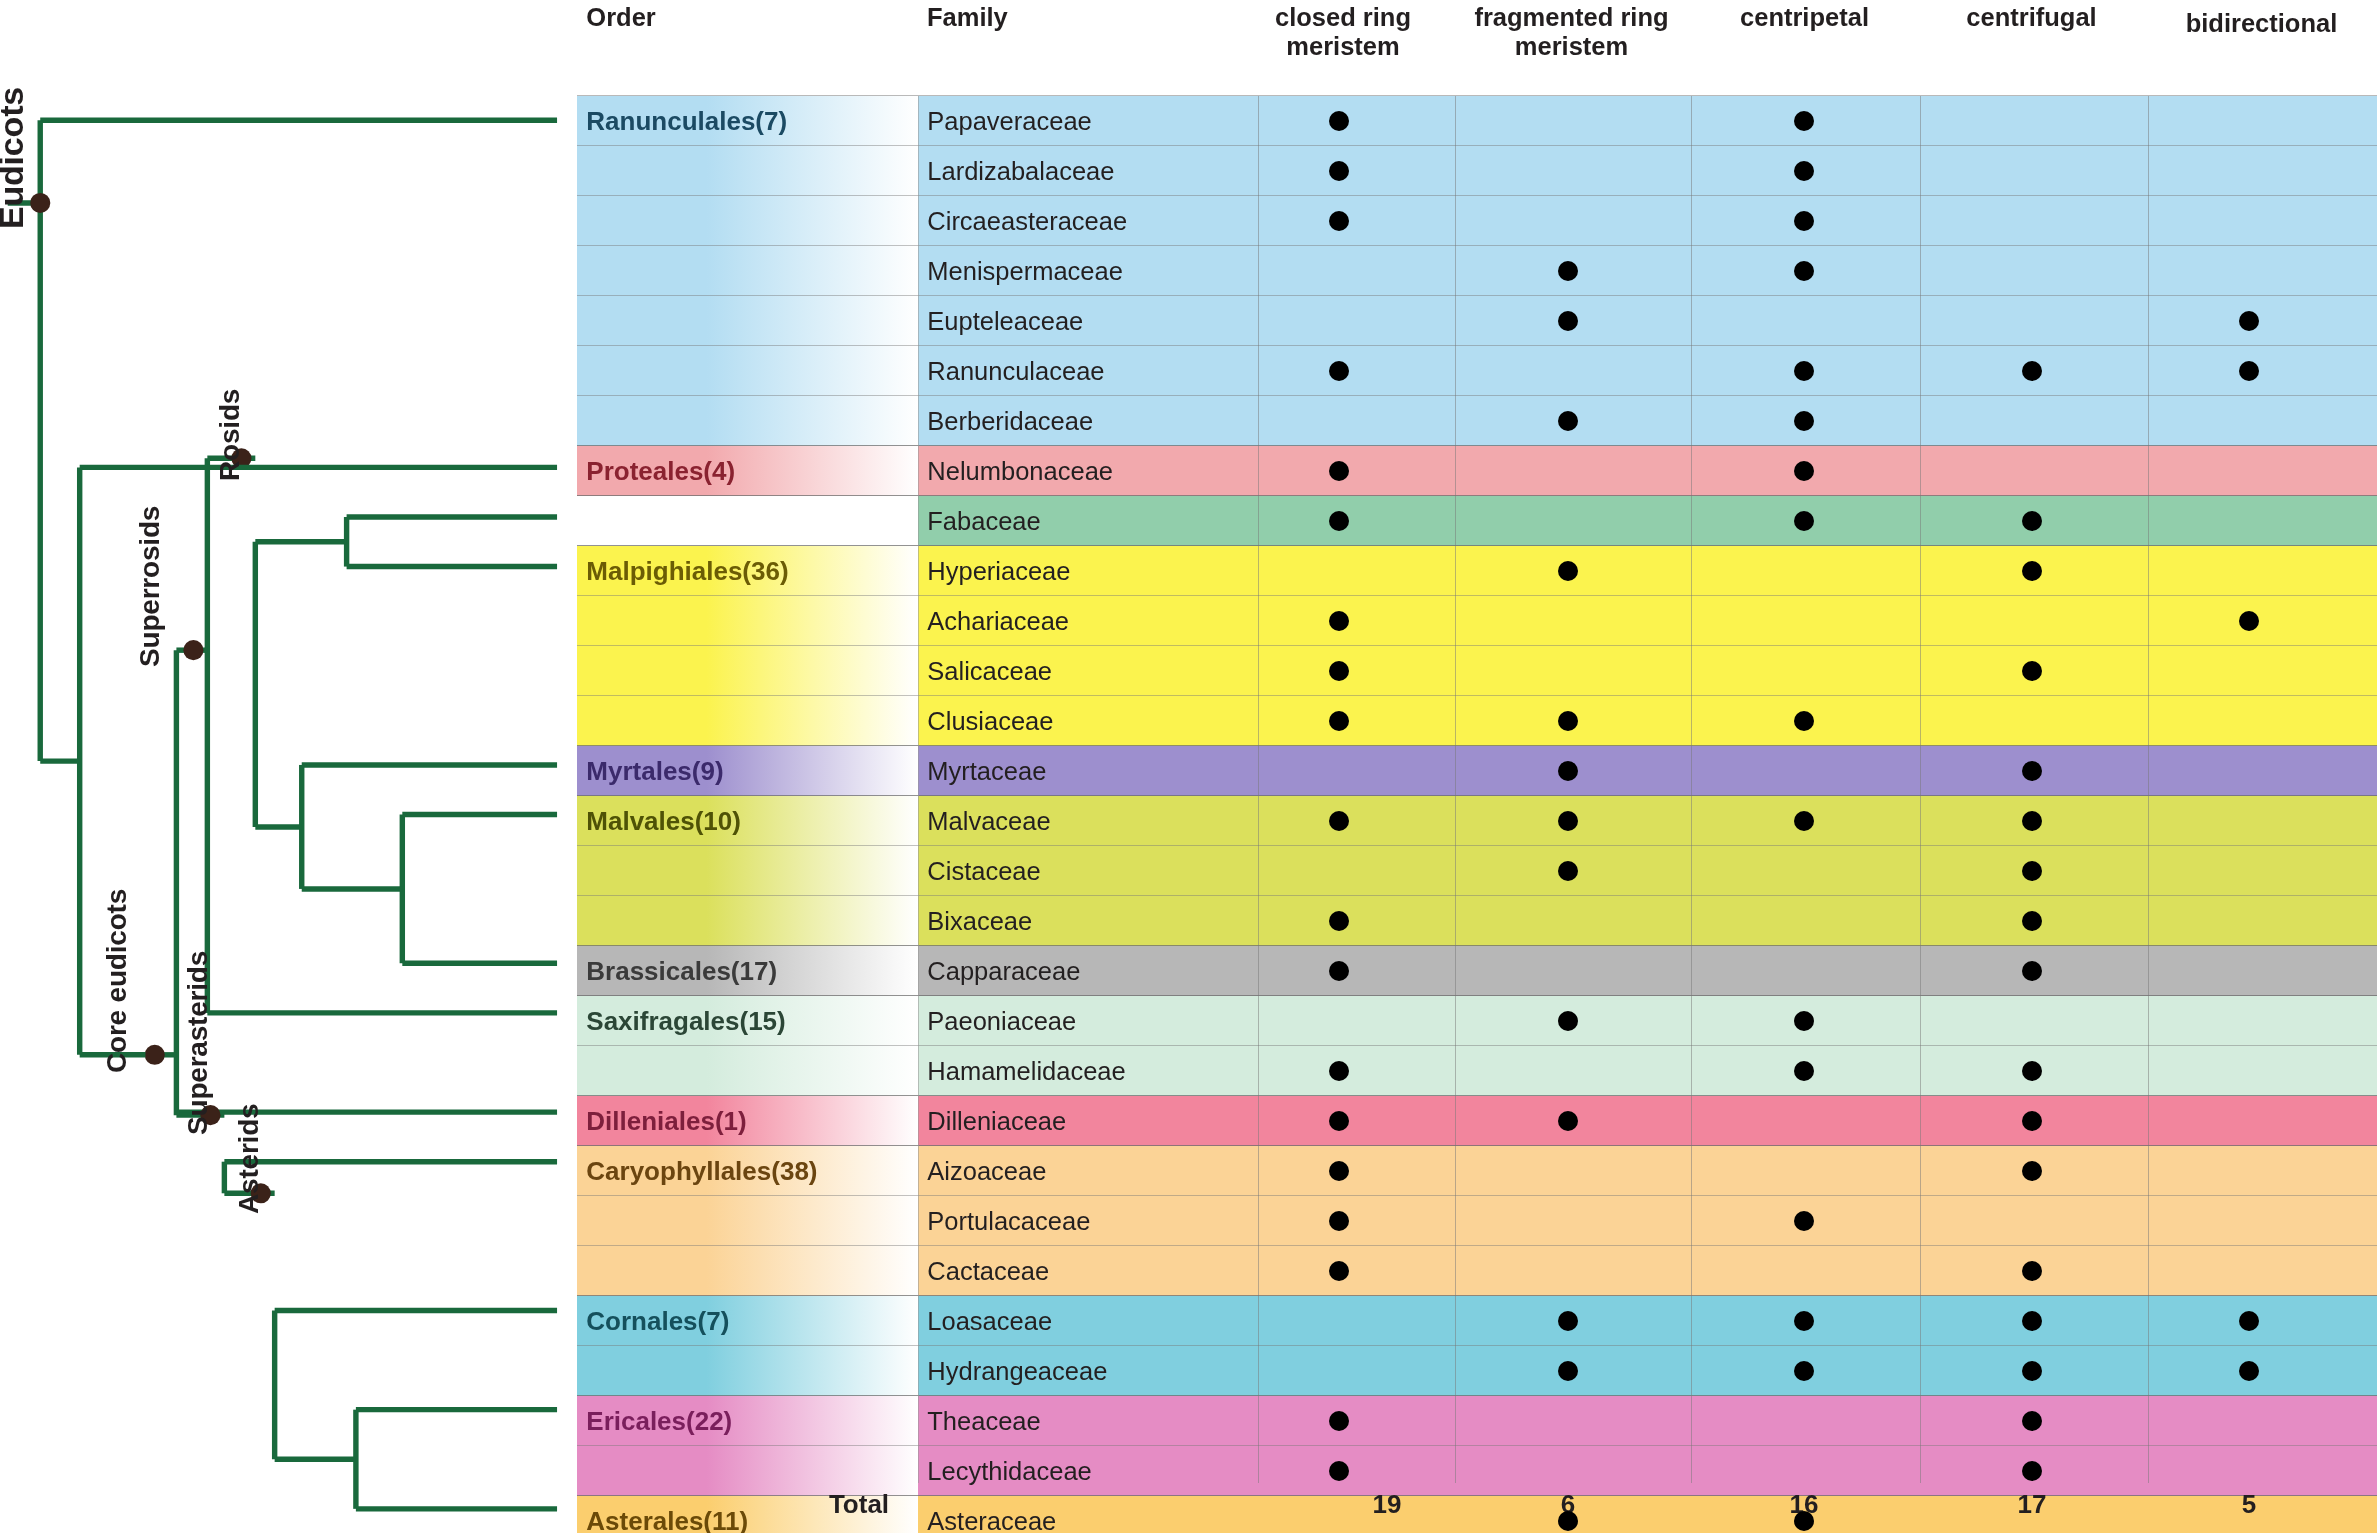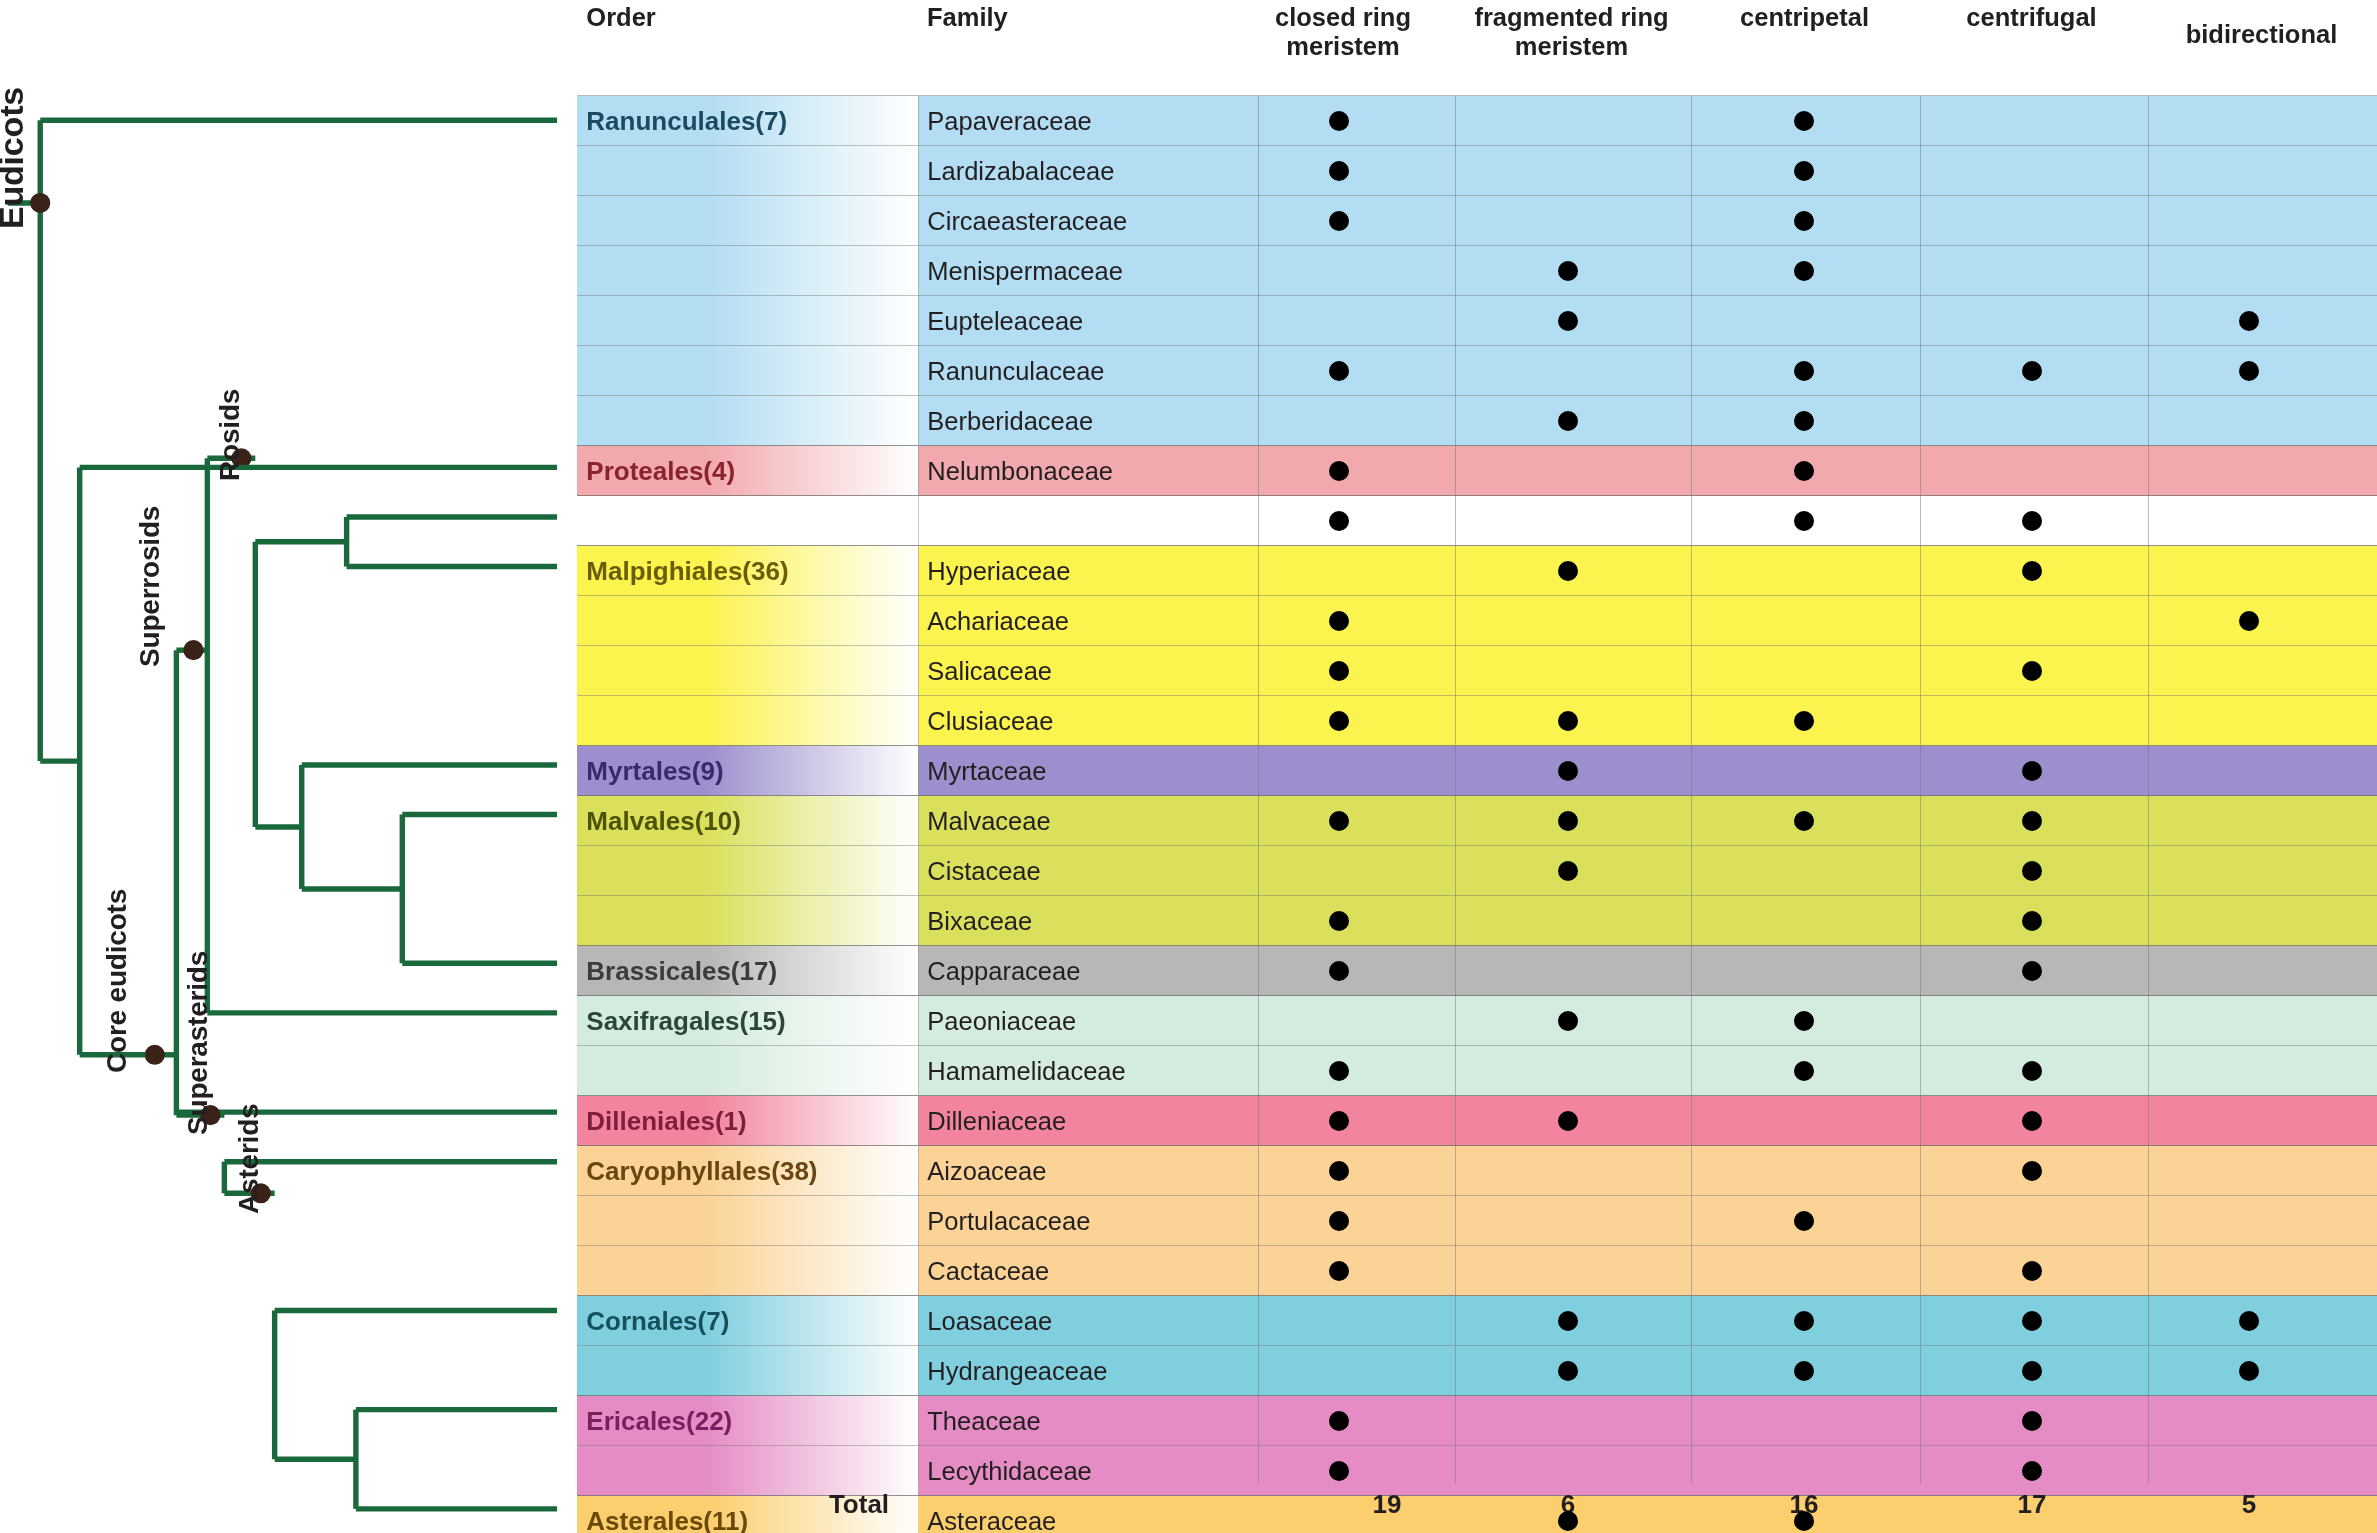--- a/index.html
+++ b/index.html
@@ -209,21 +209,21 @@
 
   <div id="table">
 
     <div id="thead">
       <div class="hcell left" style="left:9.3px; top:3.1px; width:155px;">Order</div>
       <div class="hcell left" style="left:350px; top:3.1px; width:155px;">Family</div>
       <div class="hcell" style="left:675px; top:3.1px; width:182px;">closed ring meristem</div>
       <div class="hcell" style="left:894px; top:3.1px; width:201px;">fragmented ring meristem</div>
       <div class="hcell" style="left:1131px; top:3.1px; width:193px;">centripetal</div>
       <div class="hcell" style="left:1358px; top:3.1px; width:193px;">centrifugal</div>
-      <div class="hcell" style="left:1580px; top:20px; width:209px;">bidirectional</div>
+      <div class="hcell" style="left:1580px; top:9px; width:209px;">bidirectional</div>
     </div>
 
     <div id="tbody">
         <div class="row">
           <div class="ordercell" style="background: linear-gradient(to right, rgb(179, 221, 242) 0%, rgb(179, 221, 242) 38%, rgb(255, 255, 255) 100%);">
             <div class="ordertext" style="color: rgb(27, 74, 99);">Ranunculales(7)</div>
           </div>
           <div class="famcell" style="background: rgb(179, 221, 242);">
             <div class="famtext">Papaveraceae</div>
           </div>
@@ -292,20 +292,23 @@
             <div class="ordertext" style="color: rgb(138, 34, 48);">Proteales(4)</div>
           </div>
           <div class="famcell" style="background: rgb(242, 169, 173);">
             <div class="famtext">Nelumbonaceae</div>
           </div>
           <span class="dot" style="left: 762px;"></span>
           <span class="dot" style="left: 1227px;"></span>
           <div class="rowline thick"></div>
         </div>
         <div class="row">
+          <div class="famcell" style="background: rgb(145, 206, 171);">
+            <div class="famtext">Fabaceae</div>
+          </div>
           <span class="dot" style="left: 762px;"></span>
           <span class="dot" style="left: 1227px;"></span>
           <span class="dot" style="left: 1455px;"></span>
           <div class="rowline thick"></div>
         </div>
         <div class="row">
           <div class="ordercell" style="background: linear-gradient(to right, rgb(251, 243, 78) 0%, rgb(251, 243, 78) 38%, rgb(255, 255, 255) 100%);">
             <div class="ordertext" style="color: rgb(107, 92, 5);">Malpighiales(36)</div>
           </div>
           <div class="famcell" style="background: rgb(251, 243, 78);">

